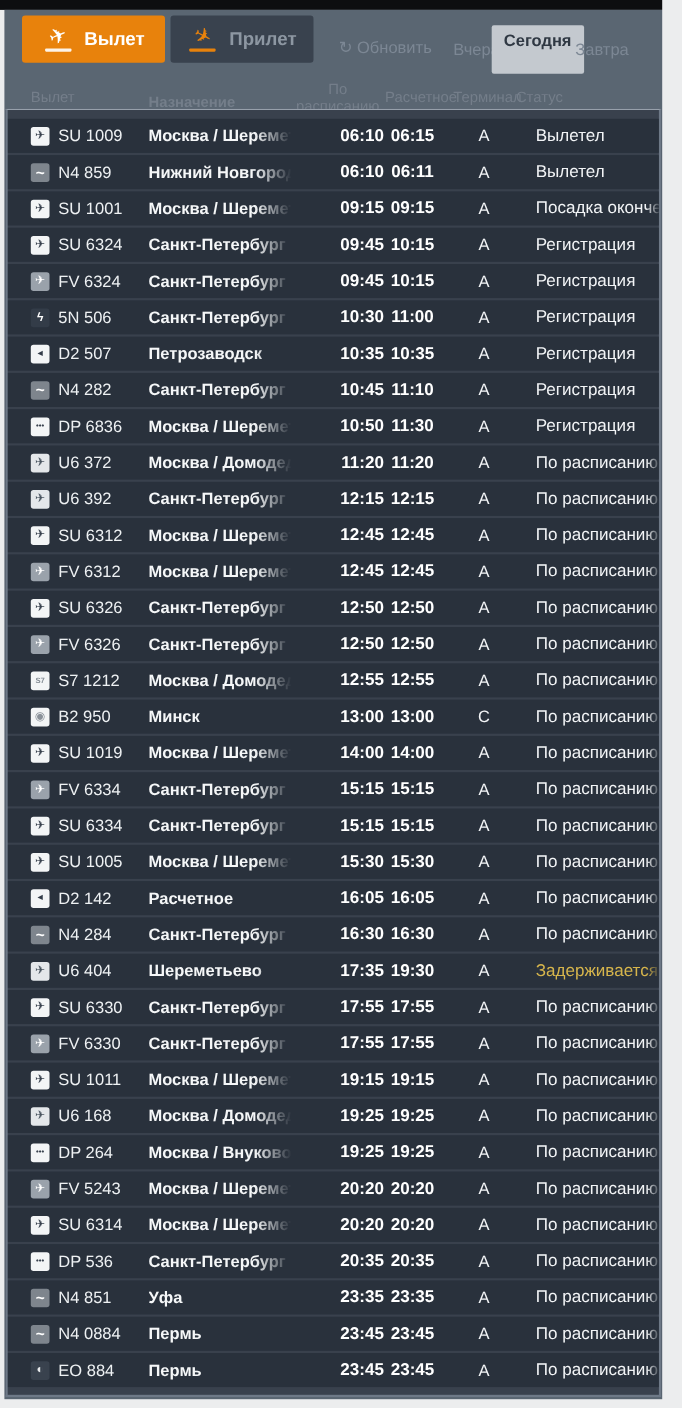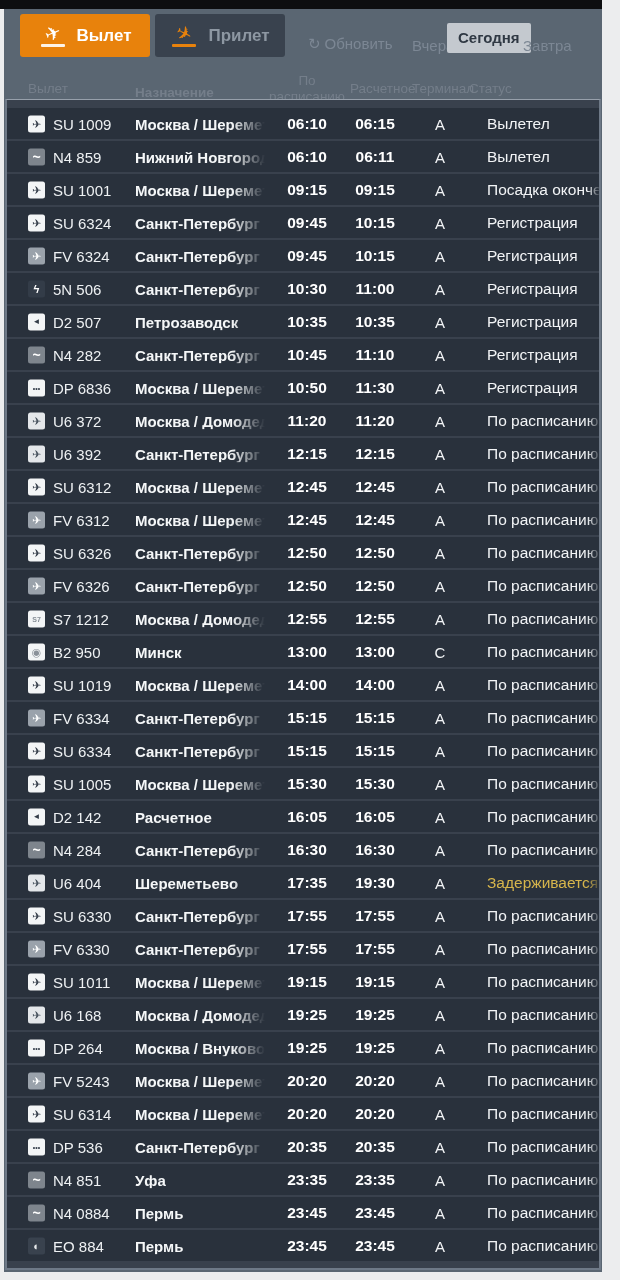--- a/index.html
+++ b/index.html
@@ -31,21 +31,21 @@
   .refresh {
     position:absolute; left:304px; top:26px; color:#7c8794; font-size:15px;
     display:flex; align-items:center; gap:4px; cursor:pointer;
   }
   .refresh .gl { font-size:15px; line-height:1; }
   .day { position:absolute; top:28px; color:#7c8794; font-size:15px; cursor:pointer; }
   .day-yesterday { left:408px; }
   .day-tomorrow  { left:519px; }
   .day-today {
     left:443px; top:14px; background:#c4c9cf; color:#2f3843;
-    font-weight:700; padding:6px 11px 7px; border-radius:2px;
+    font-weight:700; padding:6px 11px 21px; border-radius:2px;
   }
 
   
   .th { position:absolute; color:#747e8a; font-size:13.5px; line-height:16px; }
   .th-flight { left:24px;  top:72px; }
   .th-dest   { left:131px; top:76px;font-weight:bold; }
   .th-sched  { left:257px; top:64px; width:92px; text-align:center; }
   .th-est    { left:346px; top:72px; }
   .th-term   { left:408px; top:72px; }
   .th-status { left:465px; top:72px;text-align:right; }
@@ -64,21 +64,21 @@
   .al-icon {
     left:21px; width:17px; height:17px; border-radius:2.5px;
     display:flex; align-items:center; justify-content:center;
     font-size:11px; line-height:1; overflow:hidden;
   }
   .c-flight { left:46px;  color:#eef1f3; font-size:15px; font-weight:500; }
   .c-dest   { left:128px; width:134px; color:#f5f7f8; font-size:15px; font-weight:700;
               overflow:hidden;
               -webkit-mask-image:linear-gradient(90deg,#000 72%,transparent 97%);
               mask-image:linear-gradient(90deg,#000 72%,transparent 97%); }
-  .c-sched  { left:258px; width:84px; text-align:center; color:#ffffff; font-size:15.5px; font-weight:700; }
+  .c-sched  { left:258px; width:84px; text-align:right; color:#ffffff; font-size:15.5px; font-weight:700; }
   .c-est    { left:328px; width:80px; text-align:center; color:#ffffff; font-size:15.5px; font-weight:700; }
   .c-term   { left:403px; width:60px; text-align:center; color:#f2f4f6; font-size:15px; }
   .c-status { left:480px; width:114px; color:#f2f4f6; font-size:15.5px; overflow:hidden;
               -webkit-mask-image:linear-gradient(90deg,#000 88%,transparent 100%);
               mask-image:linear-gradient(90deg,#000 88%,transparent 100%); }
   .c-status.delayed { color:#d6b54c; }
 </style>
 </head>
 <body>
 

